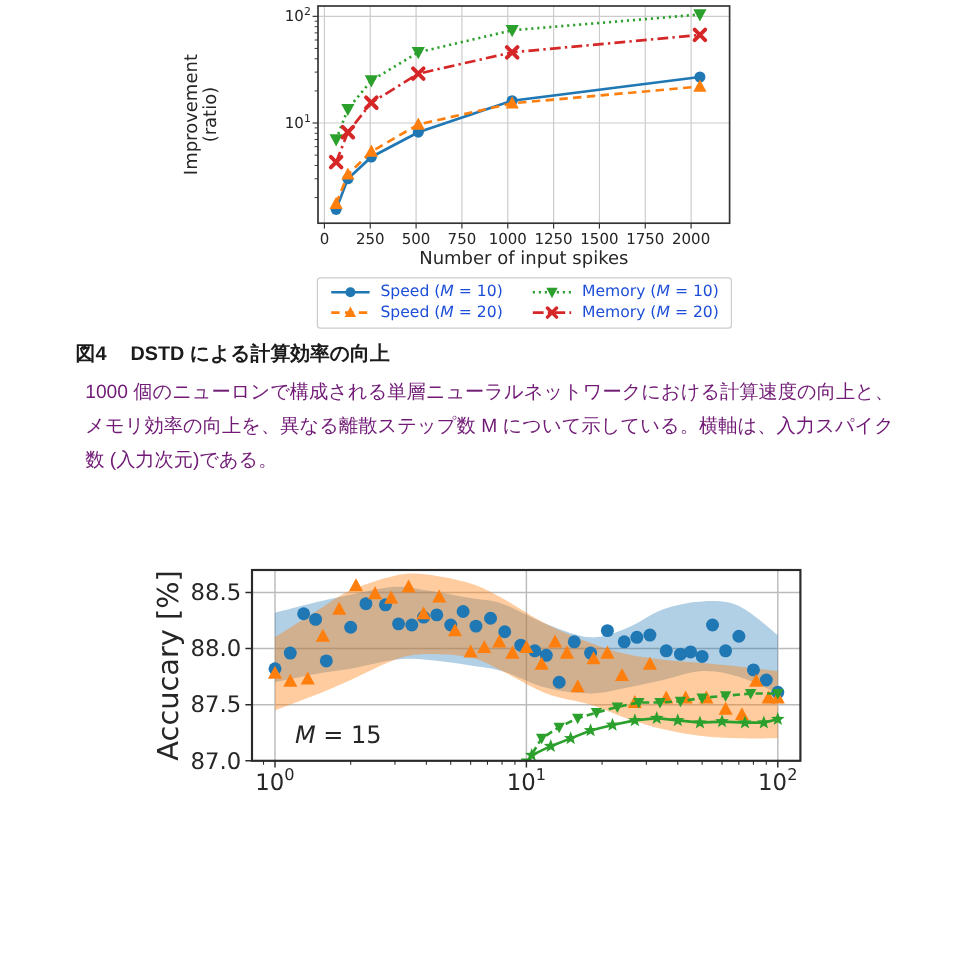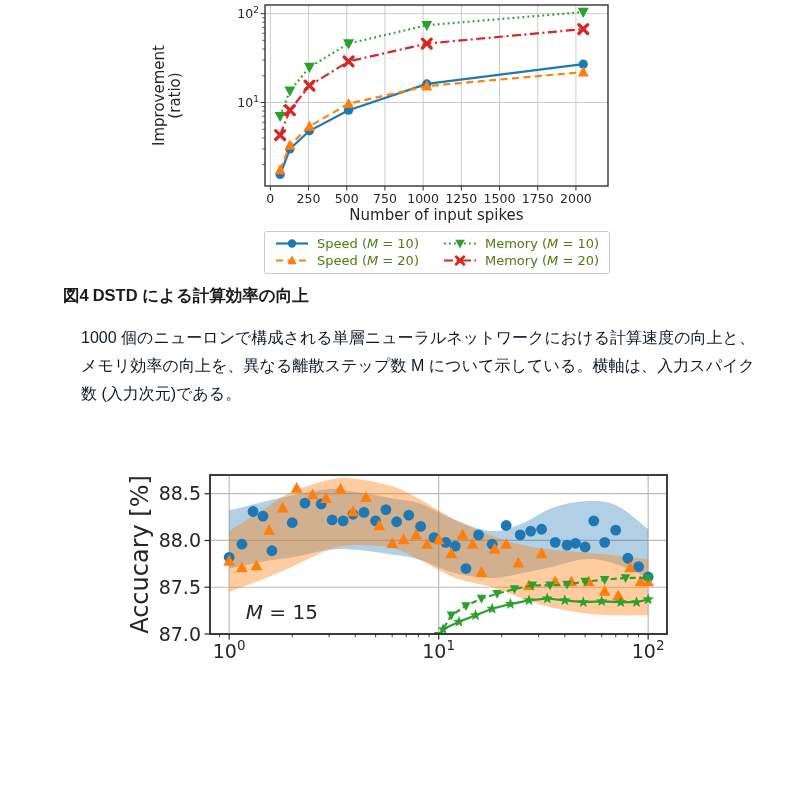--- a/index.html
+++ b/index.html
@@ -8,31 +8,31 @@
     font-family:"Liberation Sans","DejaVu Sans",sans-serif;color:#1b1b1b;
   }
   .chart-svg{position:absolute;}
   #fig4-svg{left:140px;top:0;}
   #fig5-svg{left:128px;top:468px;}
   .legend{
     position:absolute;left:264px;top:231px;background:#fff;
     border:1px solid #cccccc;border-radius:3px;padding:4px 10px 5px 10px;
     display:grid;grid-template-rows:auto auto;grid-auto-flow:column;
     column-gap:24px;row-gap:2px;
-    font-family:"DejaVu Sans",sans-serif;font-size:13px;color:#4d7c0f;
+    font-family:"DejaVu Sans",sans-serif;font-size:13px;color:#1d4ed8;
   }
   .legend-item{display:flex;align-items:center;gap:8px;white-space:nowrap;}
   .legend-item svg{flex:0 0 auto;}
   .cap{position:absolute;left:63px;width:674px;margin:0;font-weight:700;font-size:16.5px;line-height:22px;}
   #fig4-cap{top:284px;}
   #fig5-cap{top:664px;}
-  .cap .cap-title{margin-left:4px;}
+  .cap .cap-title{margin-left:20px;}
   .body-text{
-    position:absolute;left:63px;width:674px;margin:18px;
-    font-size:16px;line-height:28px;text-align:justify;color:#0f172a;
+    position:absolute;left:63px;width:674px;margin:8px;
+    font-size:16px;line-height:28px;text-align:justify;color:#701a75;
   }
   #fig4-body{top:306px;}
   #fig5-body{top:690px;}
   .mathE{font-family:"DejaVu Serif","Liberation Serif",serif;font-style:italic;}
   .body-text sub{font-size:11px;}
   i.mi{font-style:italic;}
 </style>
 </head>
 <body>
 

